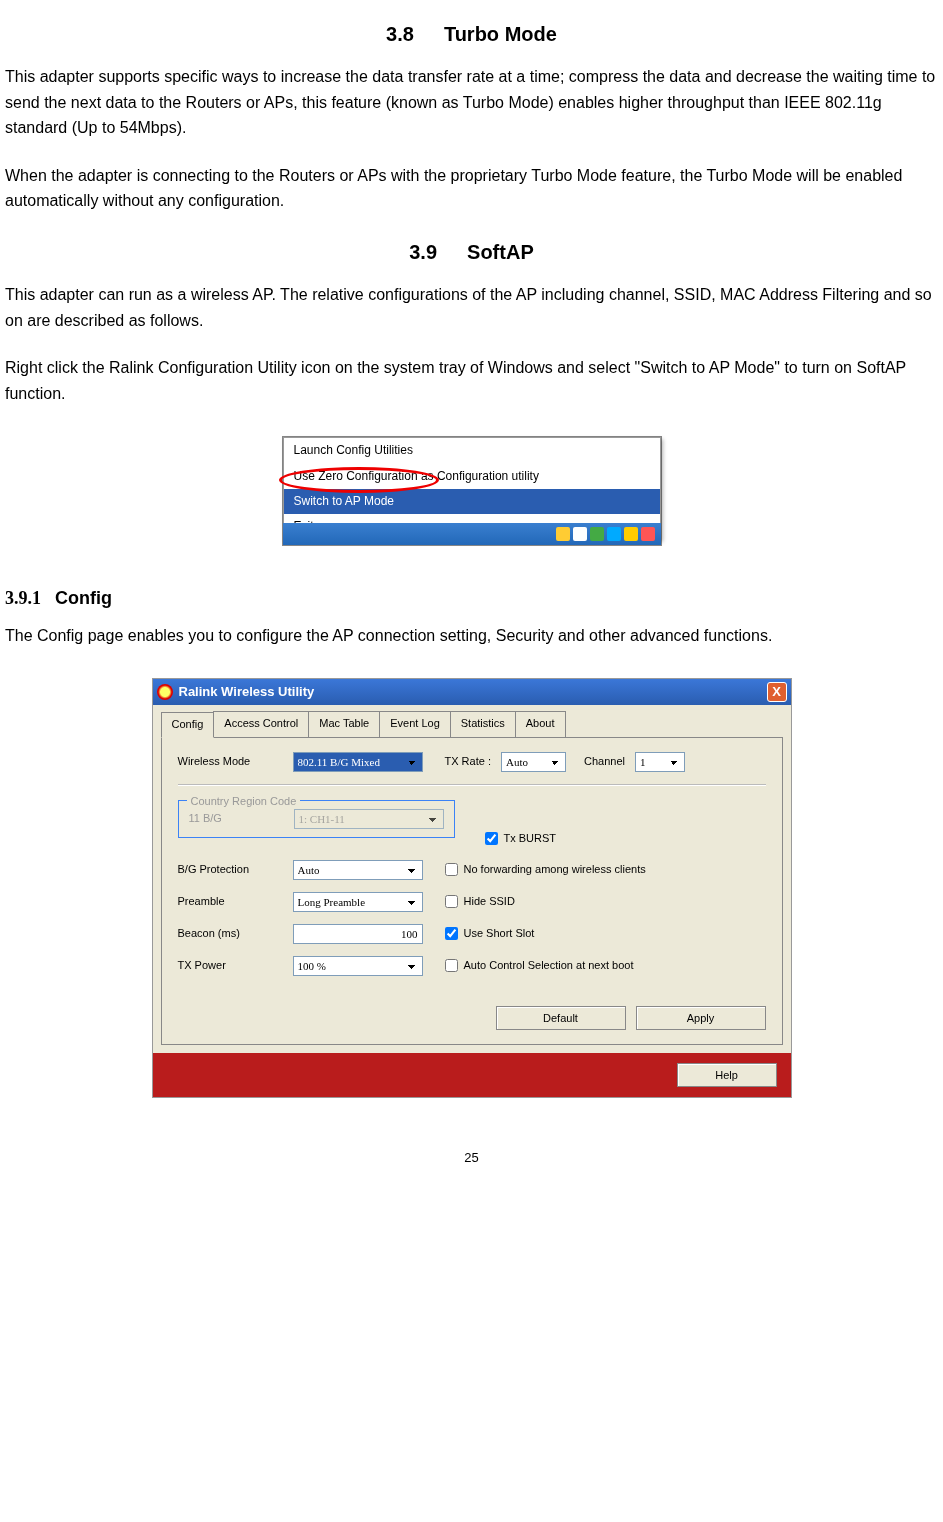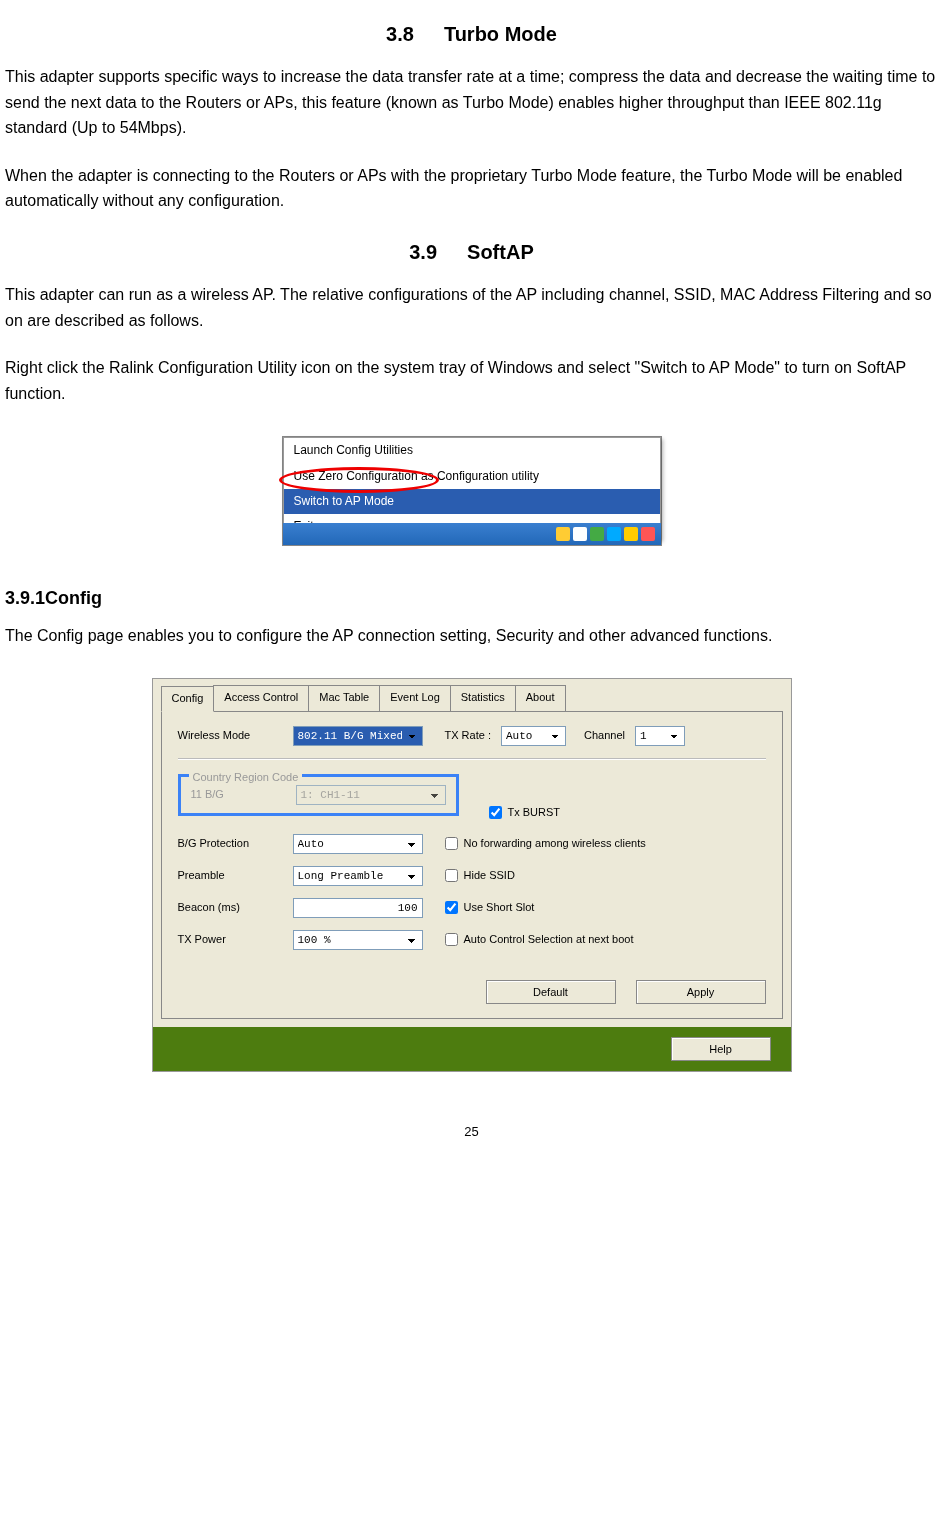--- a/index.html
+++ b/index.html
@@ -29,20 +29,22 @@
     }
     p {
       margin-bottom: 22px;
     }
     .section-num {
       display: inline-block;
       margin-right: 30px;
     }
     .sub-section-num {
       display: inline-block;
+      margin-right: 14px;
+      font-family: Liberation Serif, serif;
     }
     .figure-center {
       text-align: center;
       margin: 30px 0;
     }
     
     .context-menu-wrap {
       display: inline-block;
       position: relative;
       width: 380px;
@@ -172,21 +174,21 @@
       margin-bottom: 12px;
       gap: 10px;
     }
     .form-label {
       width: 105px;
       font-size: 11px;
     }
     .xp-select, .xp-input {
       border: 1px solid #7f9db9;
       background: #fff;
-      font-family: Liberation Mono, monospace;
+      font-family: Liberation Serif, serif;
       font-size: 11px;
       height: 20px;
       padding: 1px 4px;
     }
     .xp-select {
       appearance: none;
       background-image: linear-gradient(45deg, transparent 50%, #000 50%), linear-gradient(135deg, #000 50%, transparent 50%);
       background-position: calc(100% - 10px) 8px, calc(100% - 6px) 8px;
       background-size: 4px 4px, 4px 4px;
       background-repeat: no-repeat;
@@ -209,21 +211,21 @@
       padding: 0 12px;
       box-shadow: inset 1px 1px 0 #fff;
     }
     .hr-line {
       border: none;
       border-top: 1px solid #bbb;
       border-bottom: 1px solid #fff;
       margin: 10px 0 14px 0;
     }
     .fieldset-inner {
-      border: 3px solid #3b82f6;
+      border: 1px solid #3b82f6;
       padding: 8px 10px;
       position: relative;
       margin-bottom: 6px;
     }
     .fieldset-legend {
       position: absolute;
       top: -8px;
       left: 8px;
       background: #ece9d8;
       padding: 0 4px;
@@ -234,28 +236,28 @@
       display: flex;
       align-items: center;
       gap: 6px;
       font-size: 11px;
     }
     .checkbox-label input[type="checkbox"] {
       width: 13px;
       height: 13px;
     }
     .bottom-area {
-      background: #4d7c0f;
-      padding: 10px 20px;
+      background: #b91c1c;
+      padding: 10px 14px;
       text-align: right;
     }
     .button-row {
       display: flex;
       justify-content: flex-end;
-      gap: 20px;
+      gap: 10px;
       margin-top: 30px;
     }
     .page-number {
       text-align: center;
       font-size: 13px;
       margin-top: 50px;
     }
   </style>
 </head>
 <body>
@@ -292,20 +294,25 @@
   </div>
 </div>
 
 <h3>
   <span class="sub-section-num">3.9.1</span><span>Config</span>
 </h3>
 <p>The Config page enables you to configure the AP connection setting, Security and other advanced functions.</p>
 
 <div class="figure-center">
   <div class="util-window">
+    <div class="titlebar">
+      <span class="titlebar-icon"></span>
+      <span class="titlebar-title">Ralink Wireless Utility</span>
+      <span class="close-btn">X</span>
+    </div>
     <div class="tabs-row">
       <div class="tab active">Config</div>
       <div class="tab">Access Control</div>
       <div class="tab">Mac Table</div>
       <div class="tab">Event Log</div>
       <div class="tab">Statistics</div>
       <div class="tab">About</div>
     </div>
     <div class="tab-content">
 

